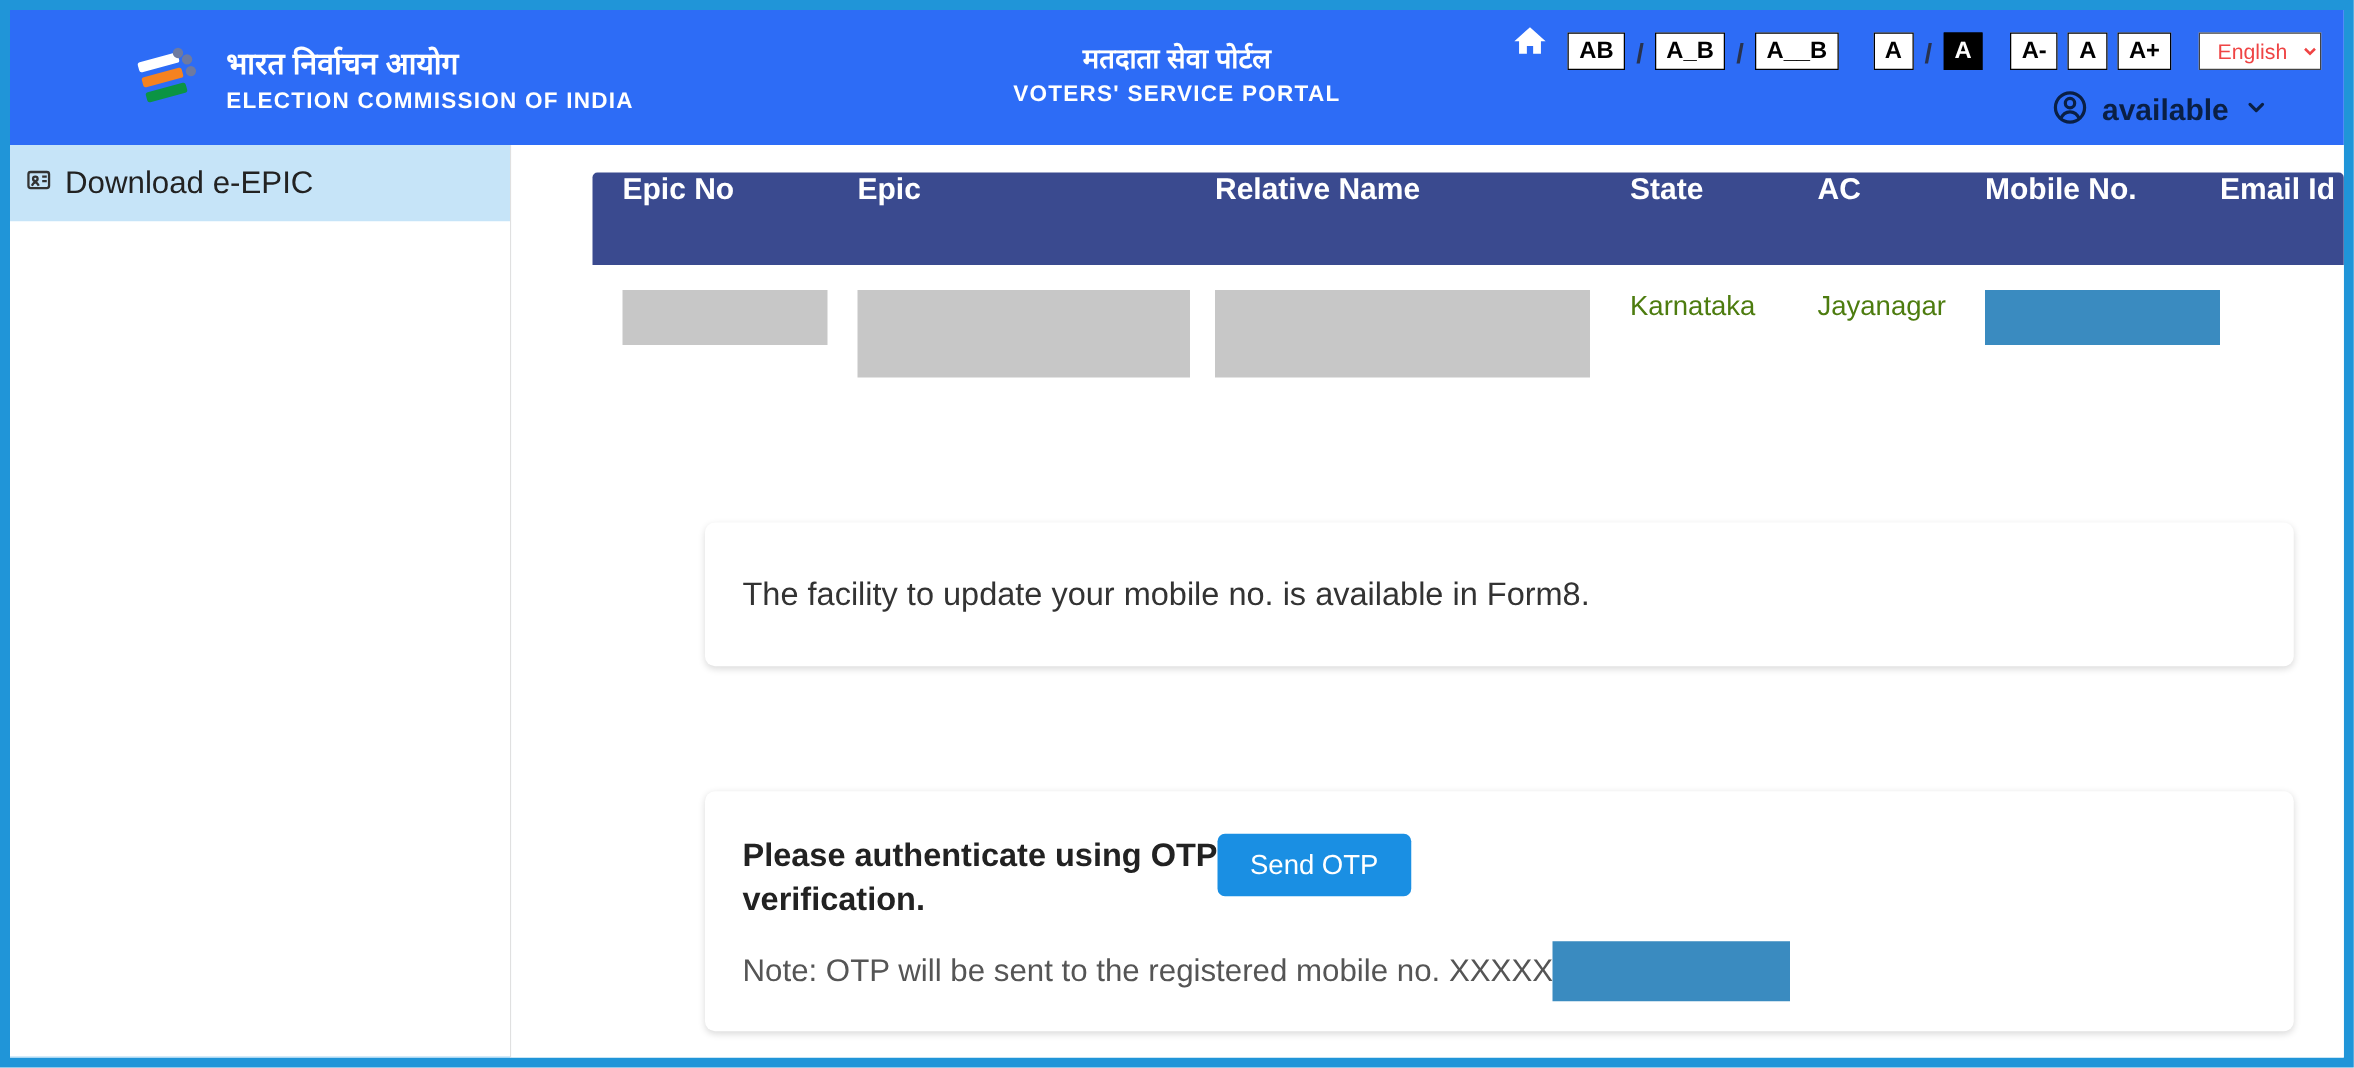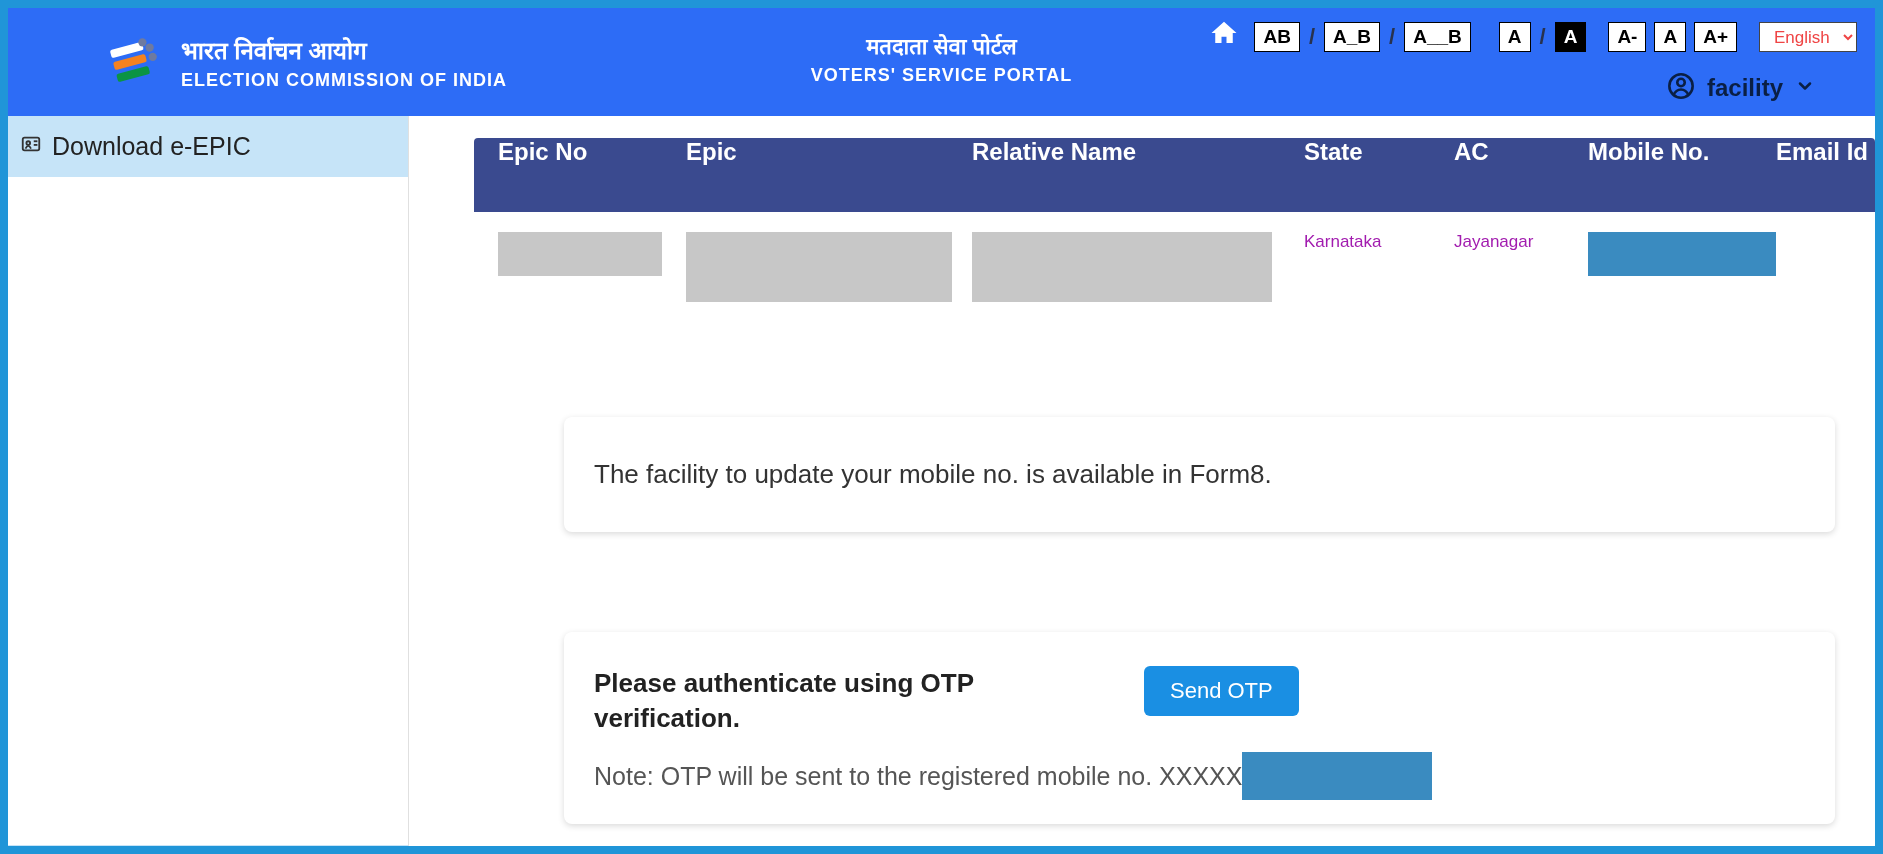--- a/index.html
+++ b/index.html
@@ -73,21 +73,21 @@
     font-size: 18px;
     font-weight: 700;
     letter-spacing: 1px;
     margin-top: 5px;
   }
   .top-controls {
     position: absolute;
     right: 18px;
     top: 10px;
     display: flex;
-    align-items: center;
+    align-items: flex-end;
     gap: 8px;
     font-weight: bold;
   }
   .top-controls .home-icon {
     color: white;
     font-size: 30px;
     margin-right: 6px;
   }
   .ctrl-box {
     background: white;
@@ -188,22 +188,22 @@
   .th.rel { width: 332px; }
   .th.state { width: 150px; }
   .th.ac { width: 134px; }
   .th.mob { width: 188px; }
   .th.email { width: auto; }
 
   .table-row {
     display: flex;
     align-items: flex-start;
     padding: 20px 12px 0 20px;
-    font-size: 17px;
-    color: #a21caf;
+    font-size: 22px;
+    color: #4d7c0f;
   }
   .td { padding: 0 4px; }
   .td.epic { width: 188px; }
   .td.name { width: 286px; }
   .td.rel { width: 332px; }
   .td.state { width: 150px; }
   .td.ac { width: 134px; }
   .td.mob { width: 188px; }
 
   .redact-gray {
@@ -237,21 +237,20 @@
     background: #fff;
     border-radius: 8px;
     box-shadow: 0 2px 6px rgba(0,0,0,0.15);
     margin: 100px 40px 0 90px;
     padding: 34px 30px 24px 30px;
     color: #333;
   }
   .otp-top {
     display: flex;
     align-items: flex-start;
-    gap: 170px;
   }
   .otp-title {
     font-size: 26px;
     font-weight: 600;
     color: #222;
     max-width: 380px;
     line-height: 1.35;
   }
   .send-btn {
     background: #1a8fe3;
@@ -328,21 +327,21 @@
     </div>
 
     <div class="user-area">
       <span>
         <svg width="28" height="28" viewBox="0 0 24 24" fill="none" stroke="#0a1f44" stroke-width="2.2">
           <circle cx="12" cy="12" r="10"></circle>
           <circle cx="12" cy="9" r="3.2"></circle>
           <path d="M5.5 20 c1.5-3.5 4-5 6.5-5 s5 1.5 6.5 5"></path>
         </svg>
       </span>
-      <span class="user-name">facility</span>
+      <span class="user-name">available</span>
       <span class="chevron">
         <svg width="20" height="20" viewBox="0 0 24 24" fill="none" stroke="#0a1f44" stroke-width="3" stroke-linecap="round" stroke-linejoin="round">
             <polyline points="6 9 12 15 18 9"></polyline>
           </svg>
       </span>
     </div>
   </div>
 
   <div class="body-area">
     <div class="sidebar">

